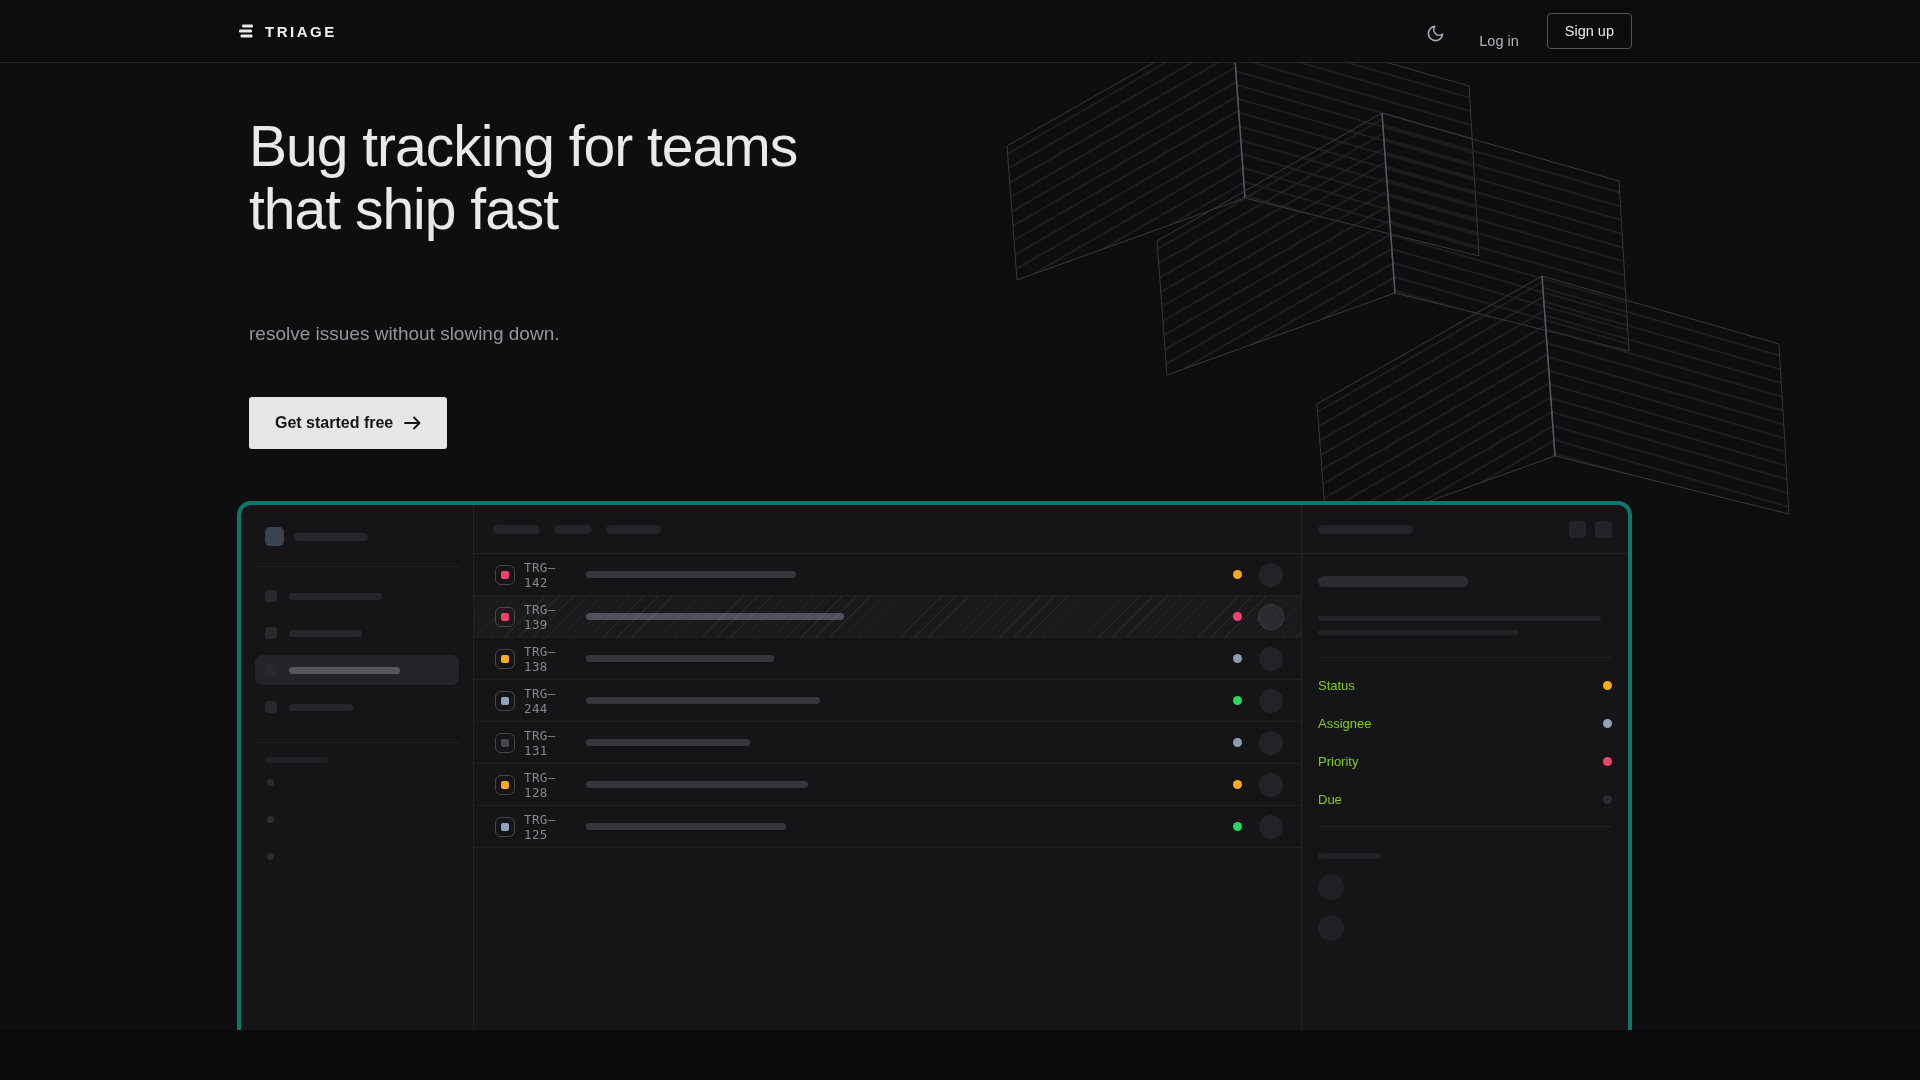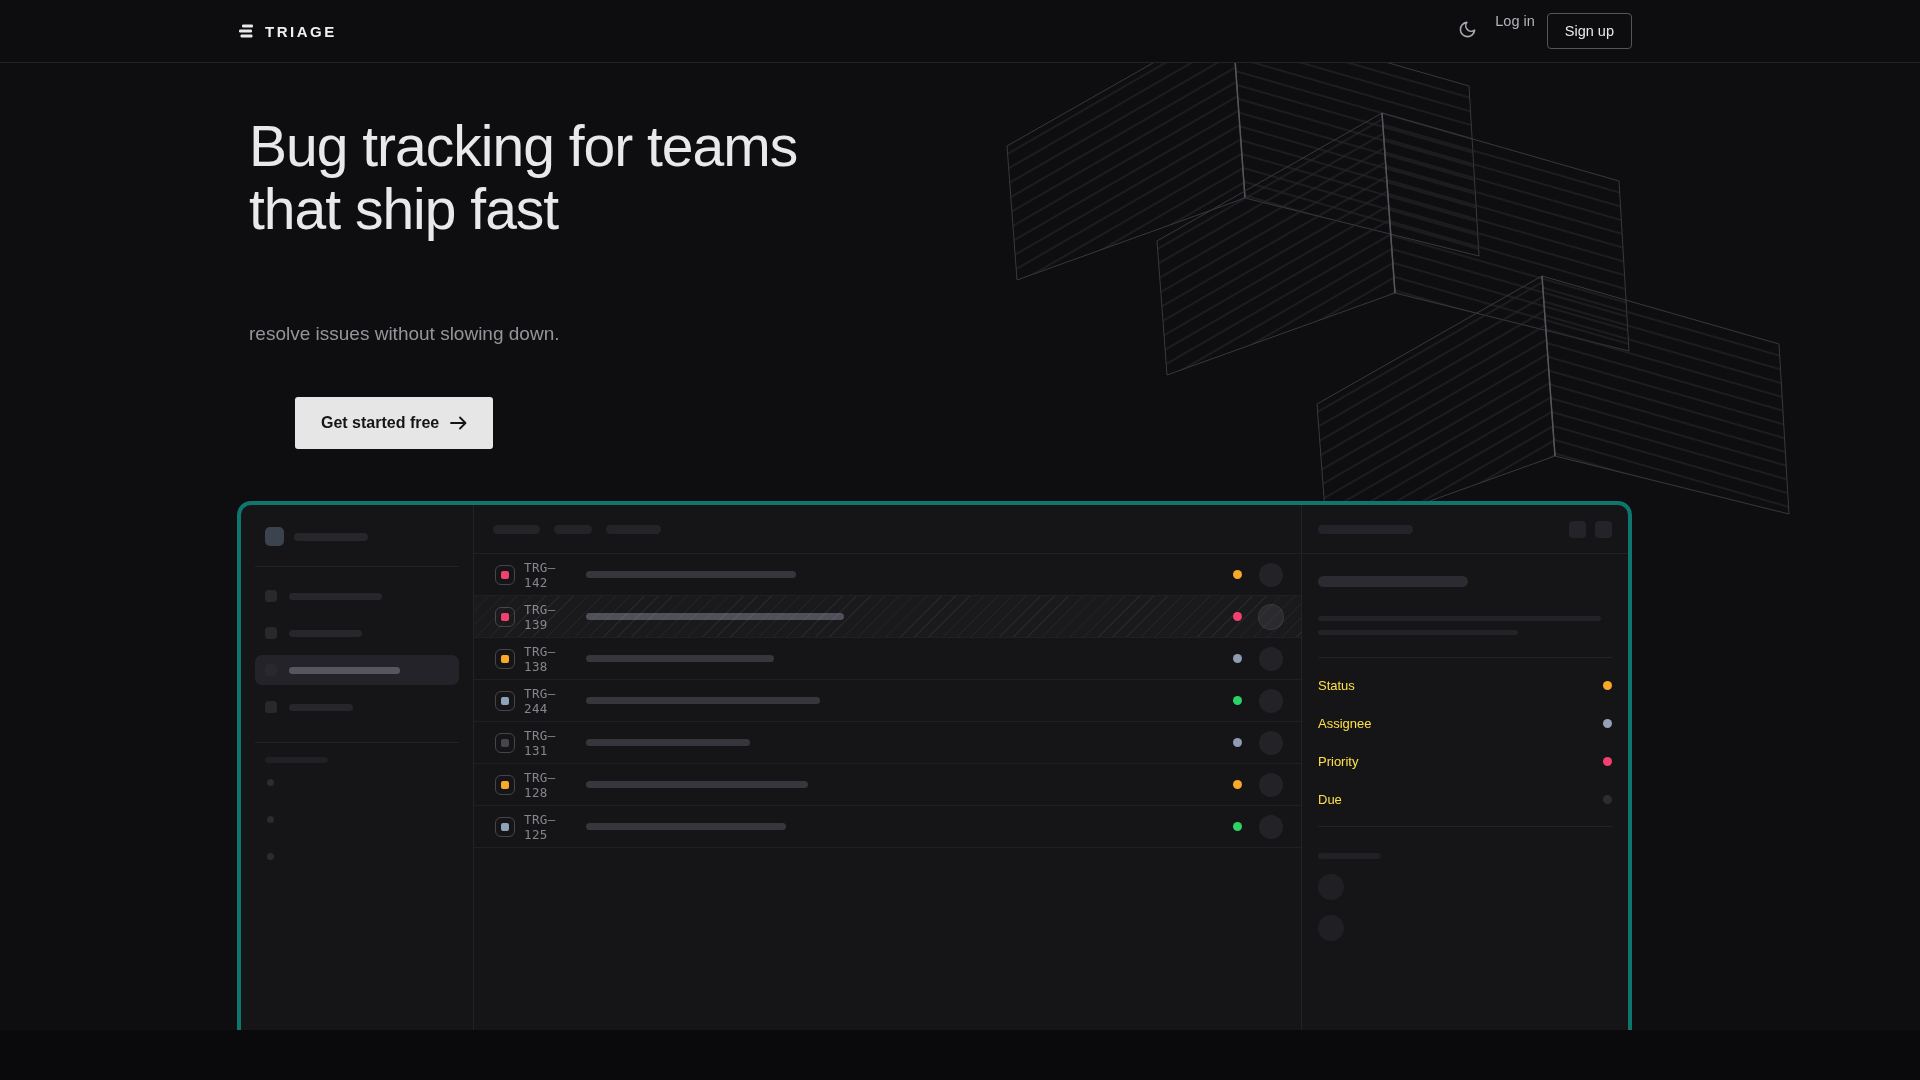--- a/index.html
+++ b/index.html
@@ -7,39 +7,39 @@
   body { font-family:"Liberation Sans", sans-serif; }
   .page { position:relative; width:1920px; height:1080px; background:#0e0e10; overflow:hidden; margin:0 auto; }
 
   
   .topnav { position:absolute; top:0; left:0; width:1920px; height:63px; z-index:5;
             background:#0d0d0f; border-bottom:1px solid #232327;
             display:flex; align-items:center; justify-content:space-between;
             padding:0 288px 0 237px; }
   .brand { display:flex; align-items:center; gap:10px; }
   .brand-text { color:#f0f0f2; font-size:15px; font-weight:bold; letter-spacing:2.5px; }
-  .nav-right { display:flex; align-items:flex-start; gap:12px; }
+  .nav-right { display:flex; align-items:flex-end; gap:28px; }
   .moon-btn { width:32px; height:32px; display:flex; align-items:center; justify-content:center;
               background:none; border:none; cursor:pointer; }
   .login-link { color:#b2b2b8; font-size:14.5px; text-decoration:none; }
   .signup-btn { background:transparent; border:1px solid #54545a; border-radius:4px;
                 color:#e9e9eb; font-size:14.5px; padding:9px 17px; cursor:pointer;
                 font-family:"Liberation Sans", sans-serif; }
 
   
   .hero { position:absolute; top:63px; left:12px; width:1920px; height:467px; }
   .ribbons { position:absolute; top:0; left:940px; z-index:0; }
   .hero h1 { position:absolute; top:52px; left:237px; z-index:1;
              color:#e9e9ec; font-size:57px; line-height:63px; font-weight:500; letter-spacing:-1px; }
   .hero .sub { position:absolute; top:226px; left:237px; z-index:1;
                color:#94949b; font-size:19px; line-height:30px; font-weight:400; }
   .cta { position:absolute; top:334px; left:237px; z-index:1; height:52px;
          display:flex; align-items:center; gap:11px; padding:0 26px;
          background:#e6e6e7; color:#161618; border:none; border-radius:3px;
-         font-size:16px; font-weight:bold; cursor:pointer; font-family:"Liberation Sans", sans-serif;margin-left:46px; }
+         font-size:16px; font-weight:bold; cursor:pointer; font-family:"Liberation Sans", sans-serif; }
 
   
   .mockup { position:absolute; top:501px; left:237px; width:1395px; height:580px; z-index:2;
             background:#151518; border:4px solid #0f766e; border-radius:14px;
             display:flex; overflow:hidden; }
   .mockup::after { content:""; position:absolute; left:0; right:0; bottom:4px; height:9px;
             background:repeating-linear-gradient(90deg, rgba(255,255,255,0.035) 0 30px, transparent 30px 46px); }
 
   
   .mk-sidebar { width:233px; border-right:1px solid #222227; padding:22px 14px 0 14px; flex:none; }
@@ -86,21 +86,21 @@
   .ph-pill { width:95px; height:9px; background:#232329; }
   .ph-btns { display:flex; gap:9px; }
   .ph-btn { width:17px; height:17px; border-radius:4px; background:#232329; border:none; }
   .panel-body { padding:0 16px; }
   .title-pill { width:150px; height:11px; background:#2b2b31; border-radius:6px; margin-top:22px; }
   .desc-bar { height:5px; background:#222227; border-radius:3px; }
   .db1 { width:283px; margin-top:29px; } .db2 { width:200px; margin-top:9px; }
   .panel-div { height:1px; background:#222227; margin-top:22px; }
   .prop-row { height:38px; display:flex; align-items:center; justify-content:space-between; }
   .prop-rows { padding:8px 0 6px 0; }
-  .prop-label { color:#fde047; font-size:13px; }
+  .prop-label { color:#84cc16; font-size:13px; }
   .prop-dot { width:9px; height:9px; border-radius:50%; }
   .activity-pill { width:63px; height:6px; background:#202025; margin-top:26px; }
   .act-avatar { width:26px; height:26px; border-radius:50%; background:#202024; margin-top:15px; }
   .panel-fade { position:relative; }
 
   
   .footer { position:absolute; top:1030px; left:0; width:1920px; height:50px; background:#0a0a0c; z-index:4; }
 </style>
 </head>
 <body>

